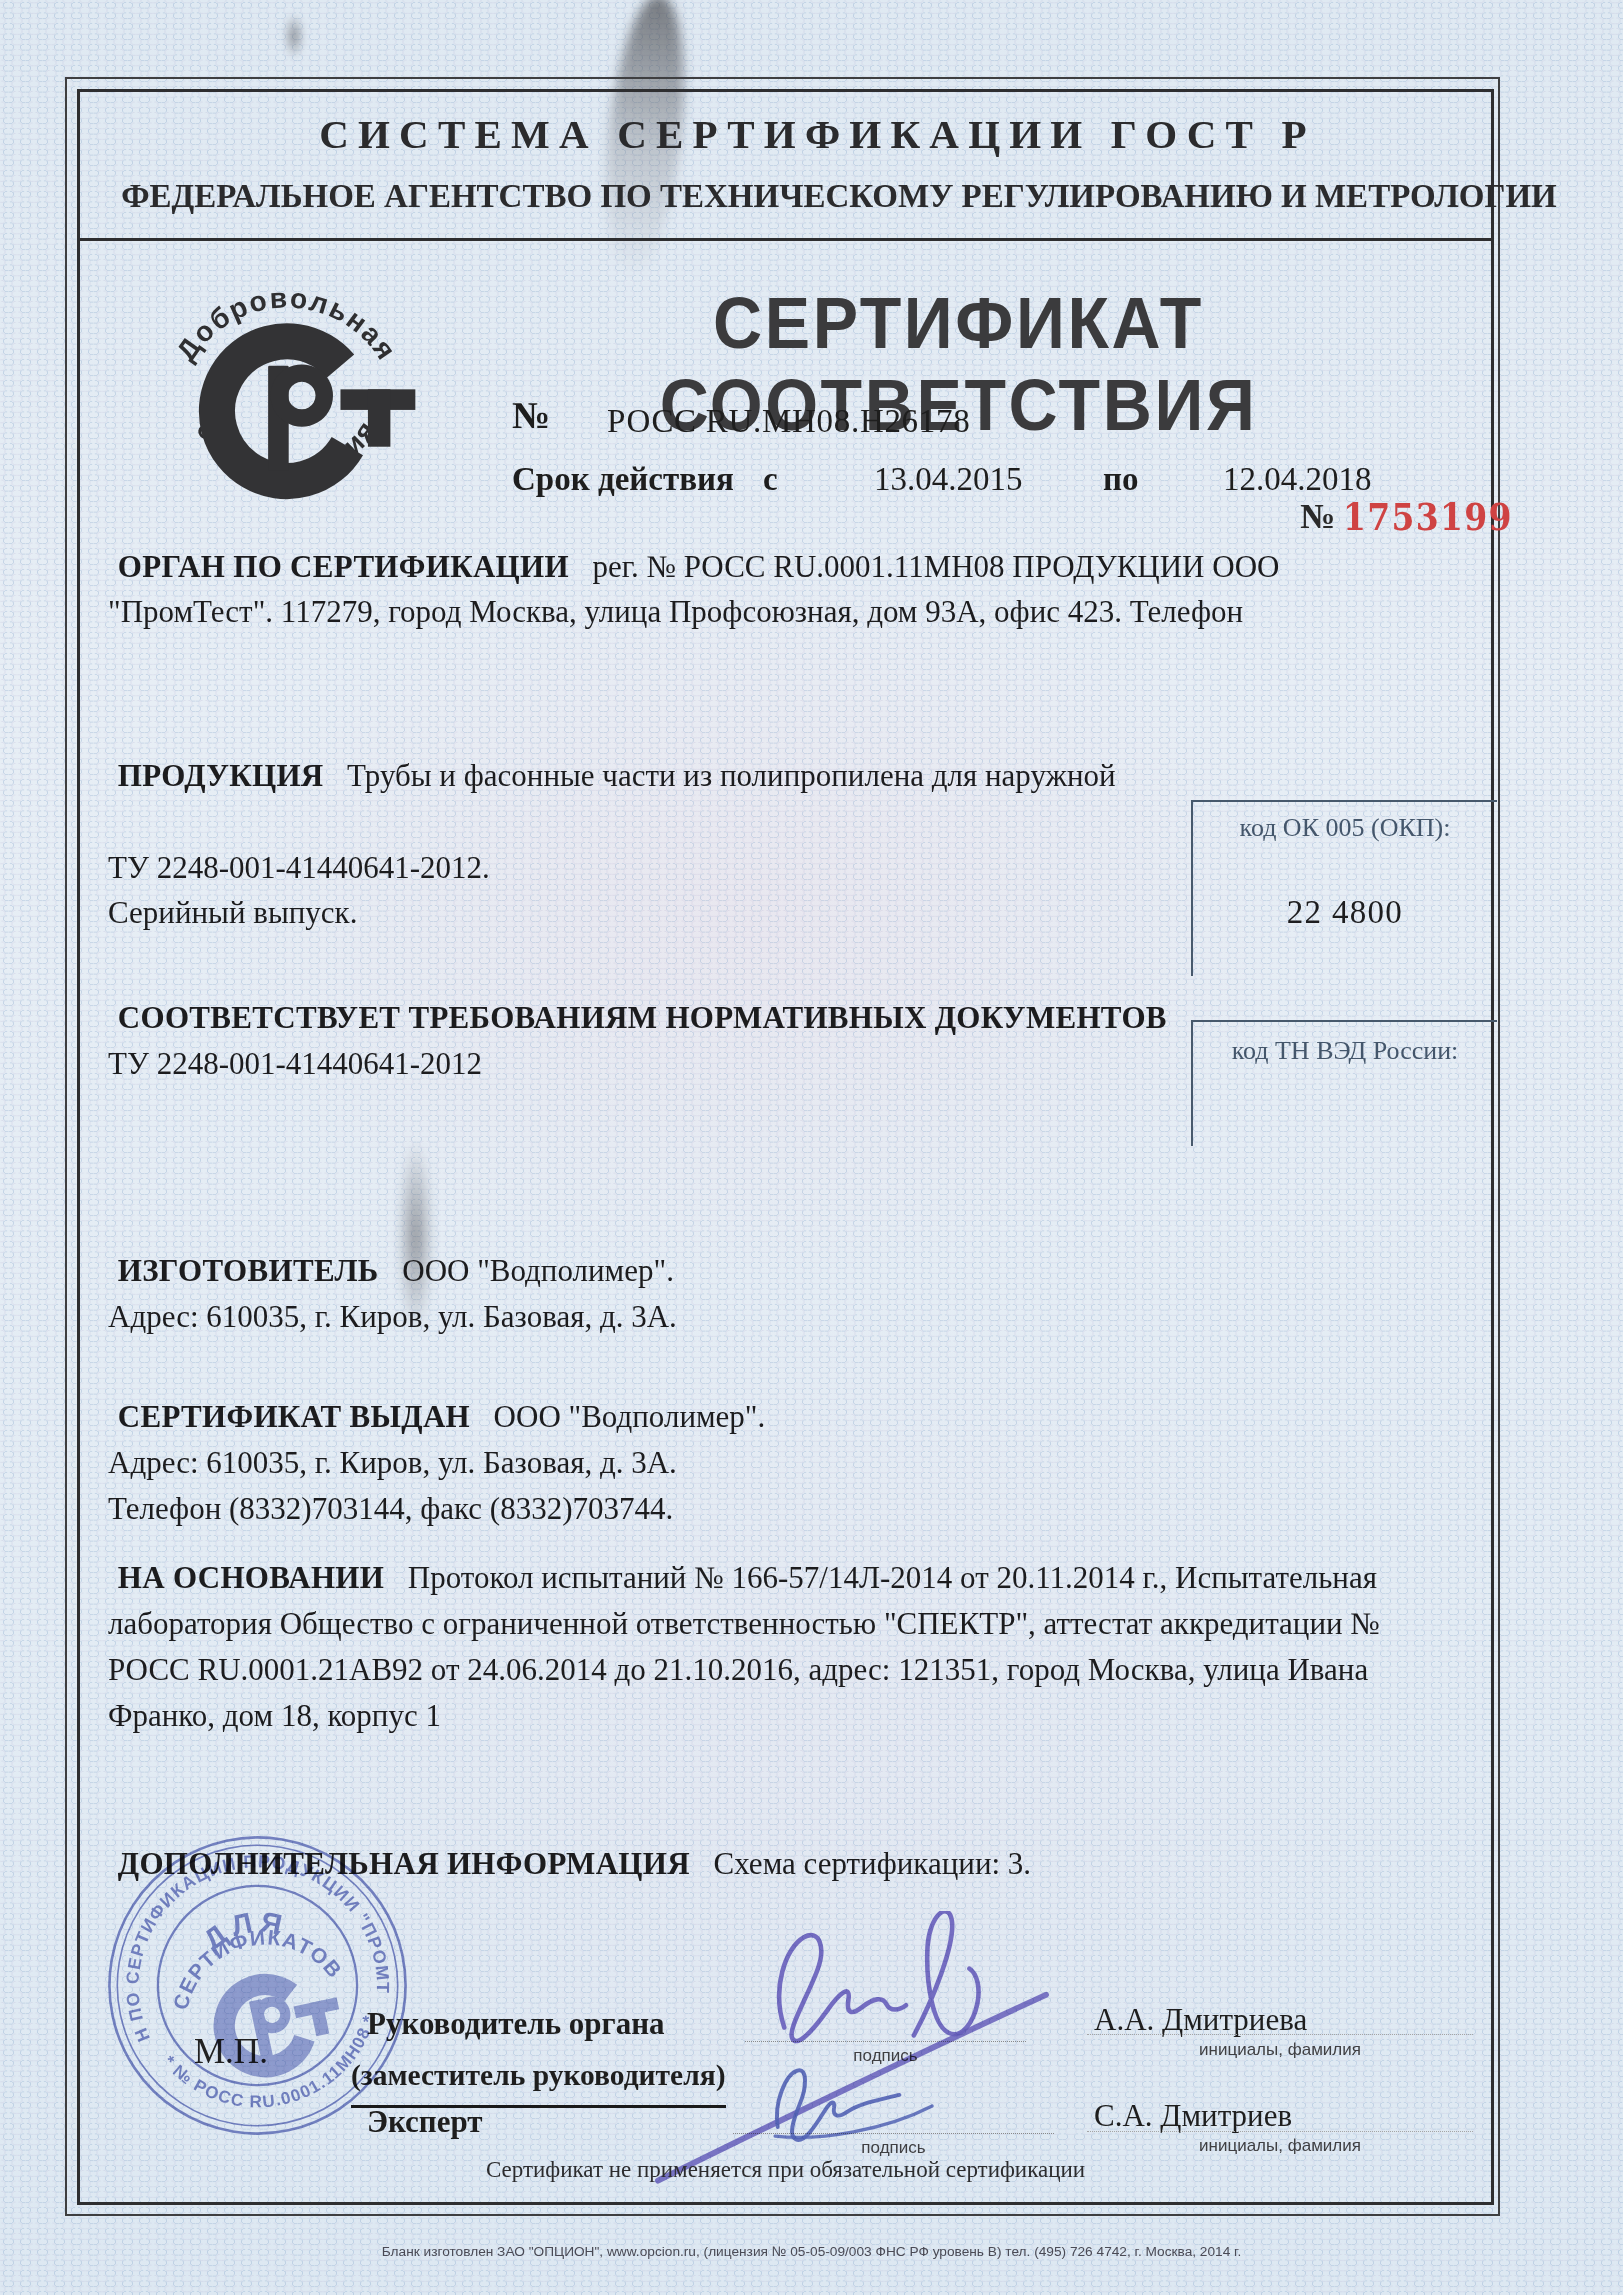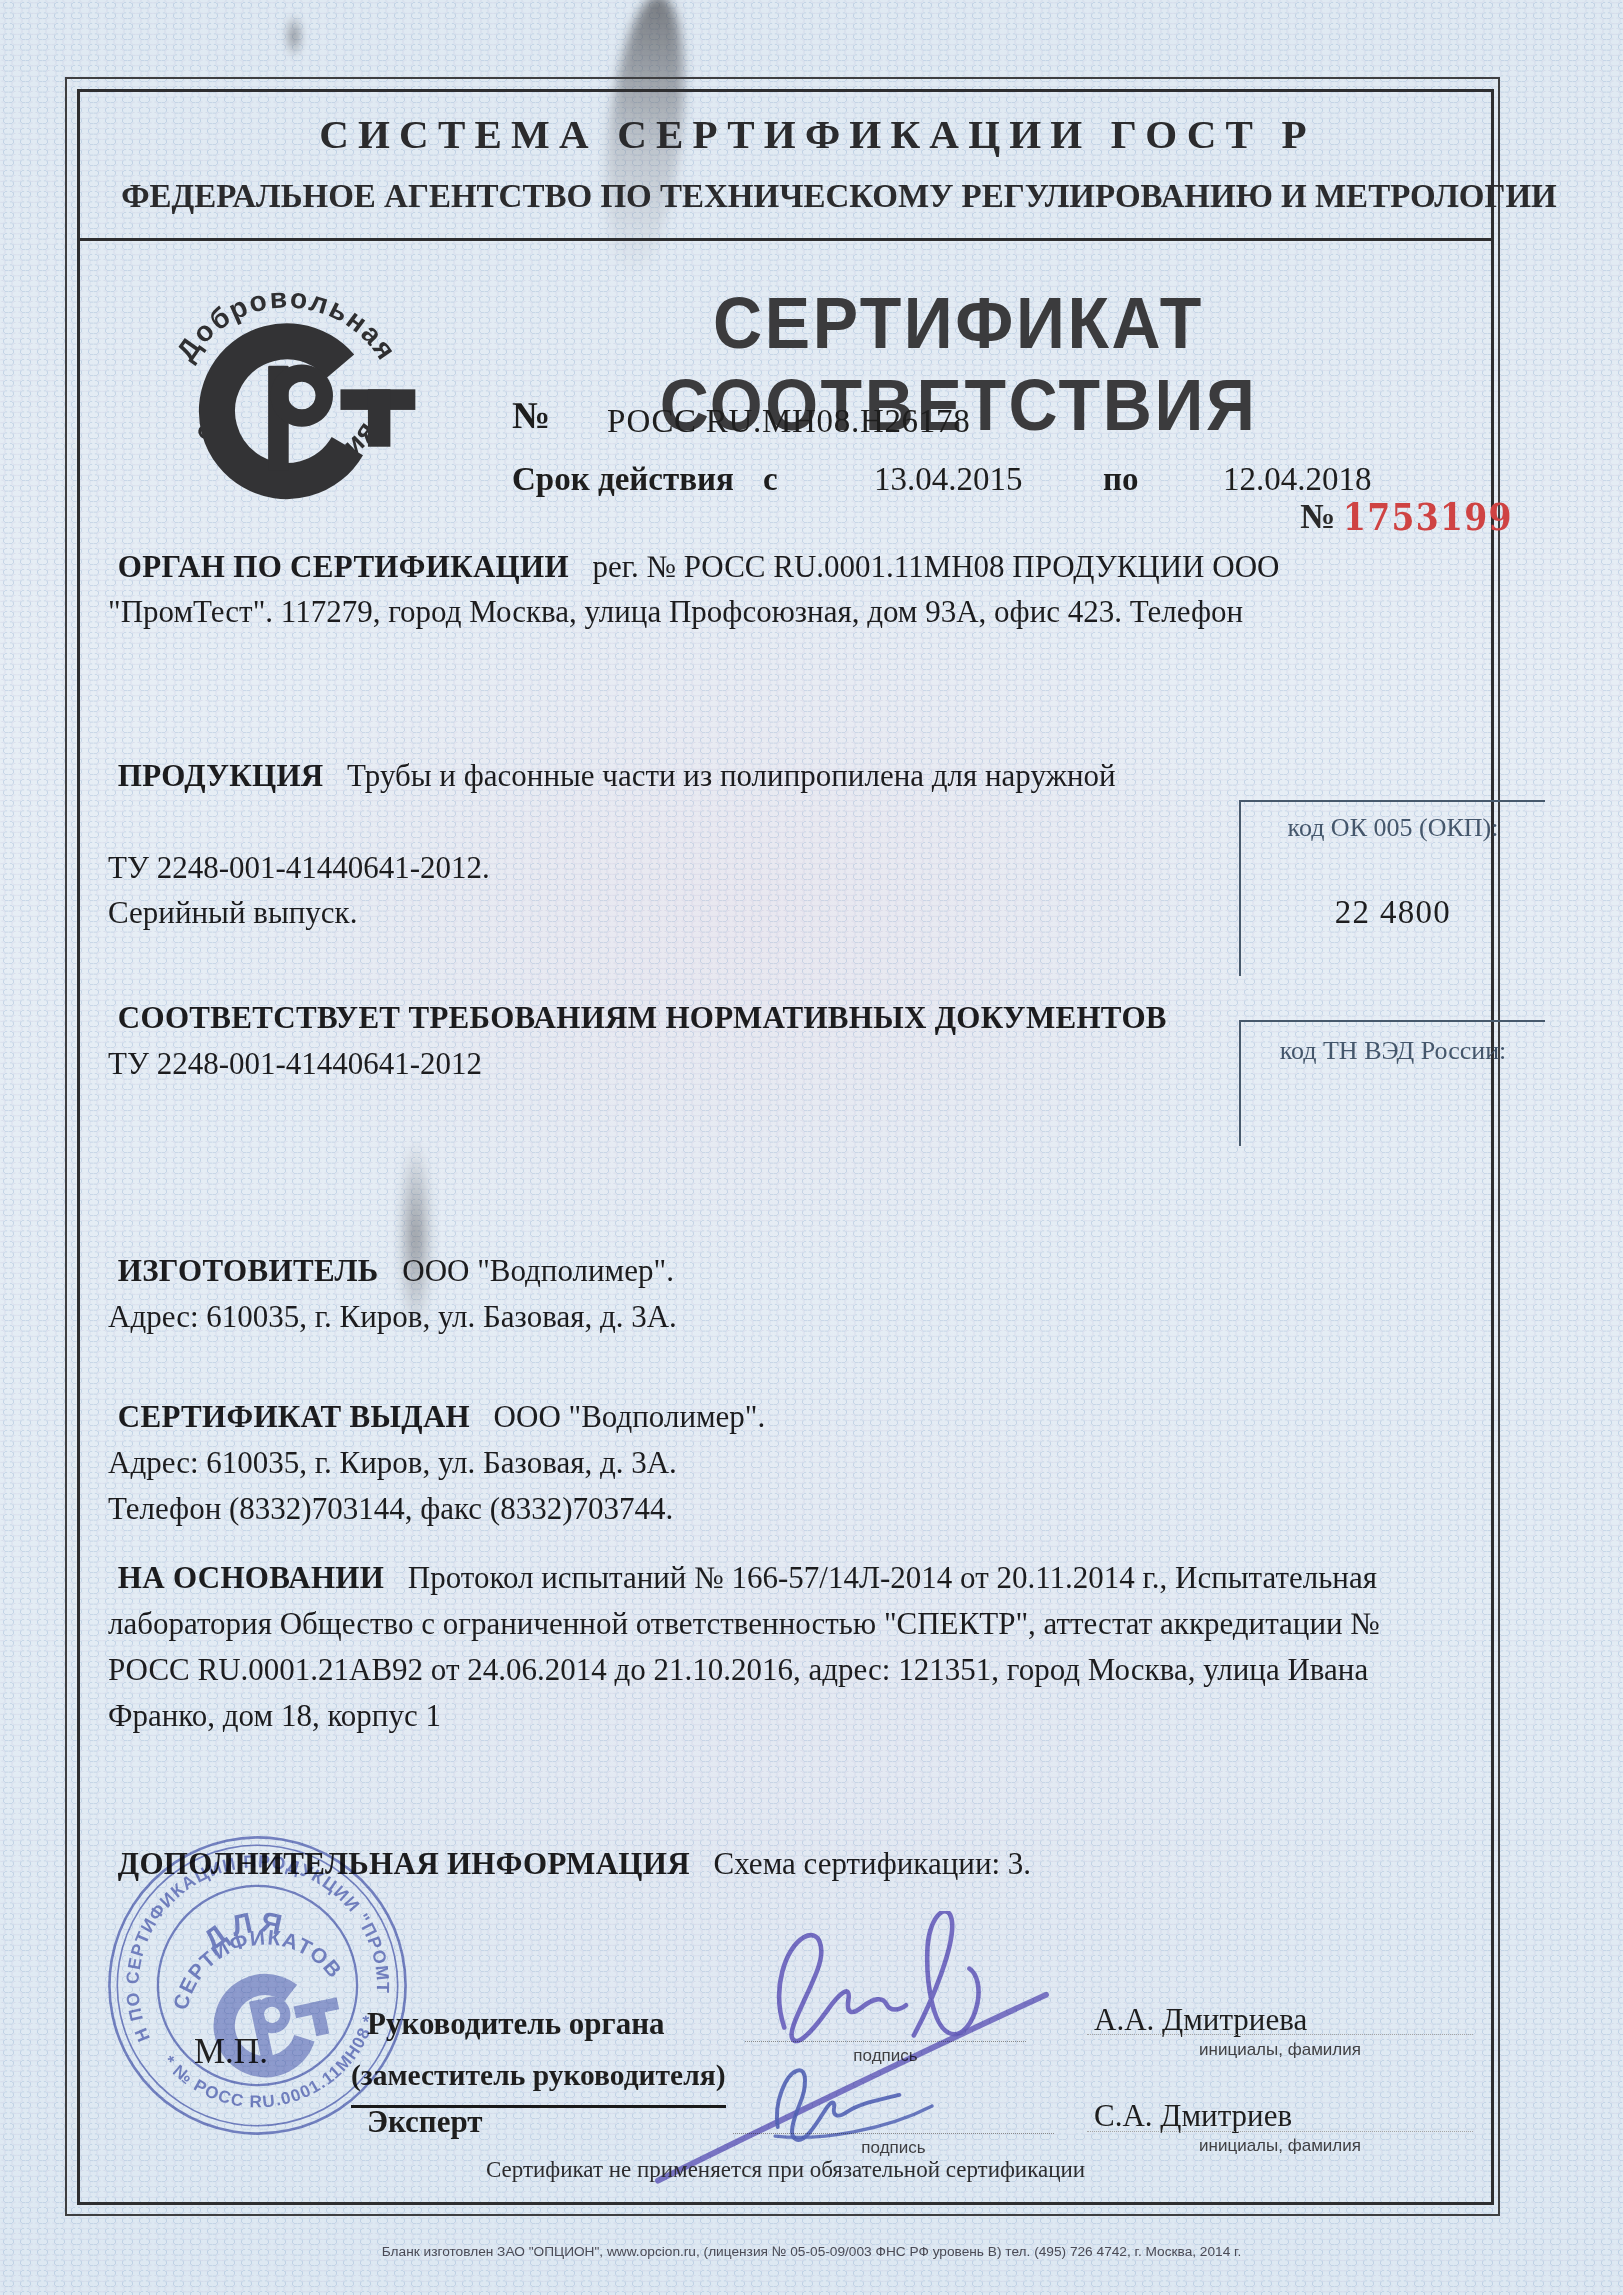--- a/index.html
+++ b/index.html
@@ -28,21 +28,21 @@
   .v-label{left:512px;top:461px;font-size:33px;font-weight:600;font-family:Liberation Serif, serif;}
   .v-from-l{left:763px;top:461px;font-size:33px;font-weight:600;}
   .v-from{left:874px;top:461px;font-size:33px;}
   .v-to-l{left:1103px;top:461px;font-size:33px;font-weight:600;}
   .v-to{left:1223px;top:461px;font-size:33px;}
   .blank-no{left:1300px;top:497px;font-size:35px;font-weight:600;color:#2a2a2a;}
   .blank-num{left:1343px;top:494px;font-family:"DejaVu Serif",serif;font-size:33px;font-weight:700;
     color:#cf4343;letter-spacing:1.3px;transform:scaleY(1.15);transform-origin:top;}
   .line{left:108px;width:1394px;font-size:31px;color:#1c1c1e;white-space:nowrap;}
   .lbl{font-size:31px;font-weight:700;letter-spacing:0.3px;margin-left:9.8px;margin-right:23.6px;}
-  .codebox{left:1239px;width:304px;border-top:2px solid #47596c;border-left:2px solid #47596c;text-align:center;}
+  .codebox{left:1191px;width:304px;border-top:2px solid #47596c;border-left:2px solid #47596c;text-align:center;}
   .codebox .cb-label{font-size:26px;color:#44566b;margin-top:10.5px;}
   .codebox .cb-value{font-size:33px;color:#1d1d1f;letter-spacing:1.3px;margin-top:51px;}
   .mp{left:194px;top:2032px;font-size:35px;color:#222;}
   .s-label{font-size:31px;font-weight:700;}
   .s-sub{left:351px;top:2059px;font-size:29.5px;font-weight:700;border-bottom:3.3px solid #1a1a1a;padding-bottom:13px;}
   .dotline{border-top:1.3px dotted #8a8a8a;height:0;}
   .cap{font-family:"Liberation Sans","DejaVu Sans",sans-serif;font-size:17px;color:#3f3f42;text-align:center;}
   .sname{font-size:31px;}
   .notice{left:80px;top:2157px;width:1411px;text-align:center;font-size:23px;color:#2c2c2e;}
   .fineprint{left:0;top:2244px;width:1623px;text-align:center;

